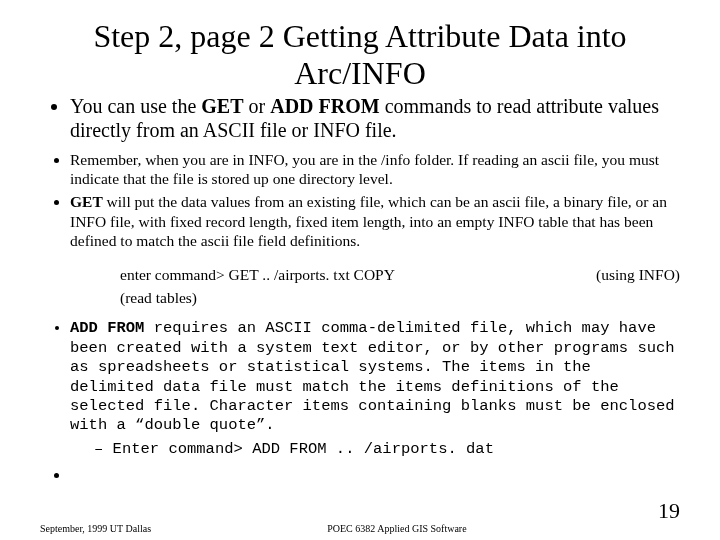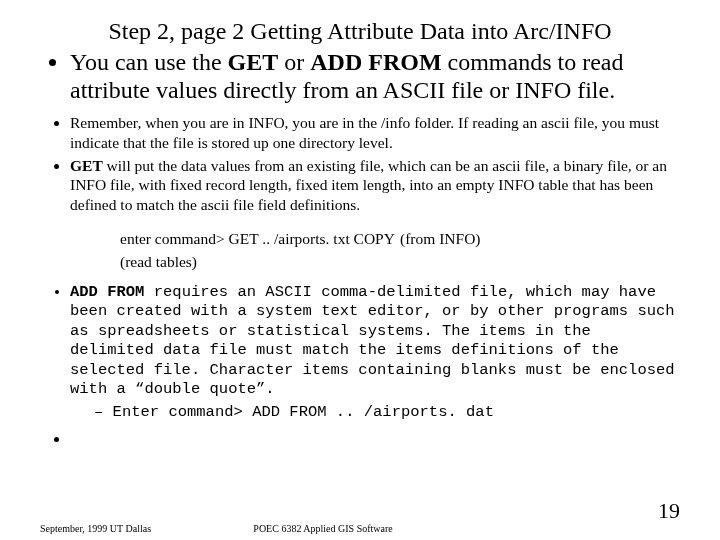--- a/index.html
+++ b/index.html
@@ -13,33 +13,33 @@
     overflow: hidden;
   }
   .slide {
     position: relative;
     width: 720px;
     height: 540px;
     box-sizing: border-box;
     padding: 18px 40px 0 40px;
   }
   .title {
-    font-size: 24px;
+    font-size: 32px;
     line-height: 1.15;
     text-align: center;
     margin: 0 0 2px 0;
     font-weight: normal;
   }
   ul.level1 {
     margin: 0;
     padding: 0 0 0 30px;
     list-style: disc;
   }
   ul.level1 > li {
-    font-size: 24px;
+    font-size: 20px;
     line-height: 1.2;
     margin-bottom: 8px;
   }
   ul.level2 {
     margin: 6px 0 0 0;
     padding: 0 0 0 30px;
     list-style: disc;
   }
   ul.level2 > li {
     font-size: 15.5px;
@@ -54,21 +54,21 @@
     list-style: disc;
     min-height: 15px;
   }
   .cmdblock {
     font-size: 15.5px;
     line-height: 1.45;
     margin: 14px 0 6px 80px;
   }
   .cmdrow {
     display: flex;
-    justify-content: flex-start;
+    justify-content: space-between;
   }
   .cmdleft {
     min-width: 280px;
   }
   ul.level3 {
     margin: 4px 0 6px 0;
     padding: 0 0 0 24px;
     list-style: none;
   }
   ul.level3 > li {
@@ -82,21 +82,21 @@
   .footer {
     position: absolute;
     bottom: 6px;
     left: 40px;
     right: 40px;
     font-size: 10px;
     display: grid;
     grid-template-columns: 1fr 1fr 1fr;
     align-items: end;
   }
-  .footer .center { text-align: left; }
+  .footer .center { text-align: right; }
   .footer .right {
     text-align: right;
     font-size: 22px;
     position: relative;
     top: -10px;
   }
   b { font-weight: bold; }
 </style>
 </head>
 <body>
@@ -114,21 +114,21 @@
   <ul class="level2">
     <li>Remember, when you are in INFO, you are in the /info folder. If reading an ascii file, you must indicate that the file is stored up one directory level.</li>
     <li>
       <b>GET</b><span> will put the data values from an existing file, which can be an ascii file, a binary file, or an INFO file, with fixed record length, fixed item length, into an empty INFO table that has been defined to match the ascii file field definitions.</span>
     </li>
   </ul>
 
   <div class="cmdblock">
     <div class="cmdrow">
       <span class="cmdleft">enter command&gt;  GET .. /airports. txt  COPY</span>
-      <span>(from INFO)</span>
+      <span>(using INFO)</span>
     </div>
     <div class="cmdrow">
       <span>(read tables)</span>
     </div>
   </div>
 
   <ul class="level2">
     <li class="loose">
       <b>ADD FROM</b><span> requires an ASCII comma-delimited file, which may have been created with a system text editor, or by other programs such as spreadsheets or statistical systems.  The items in the delimited data file must match the items definitions of the selected file. Character items containing blanks must be enclosed with a “double quote”.</span>
       <ul class="level3">

